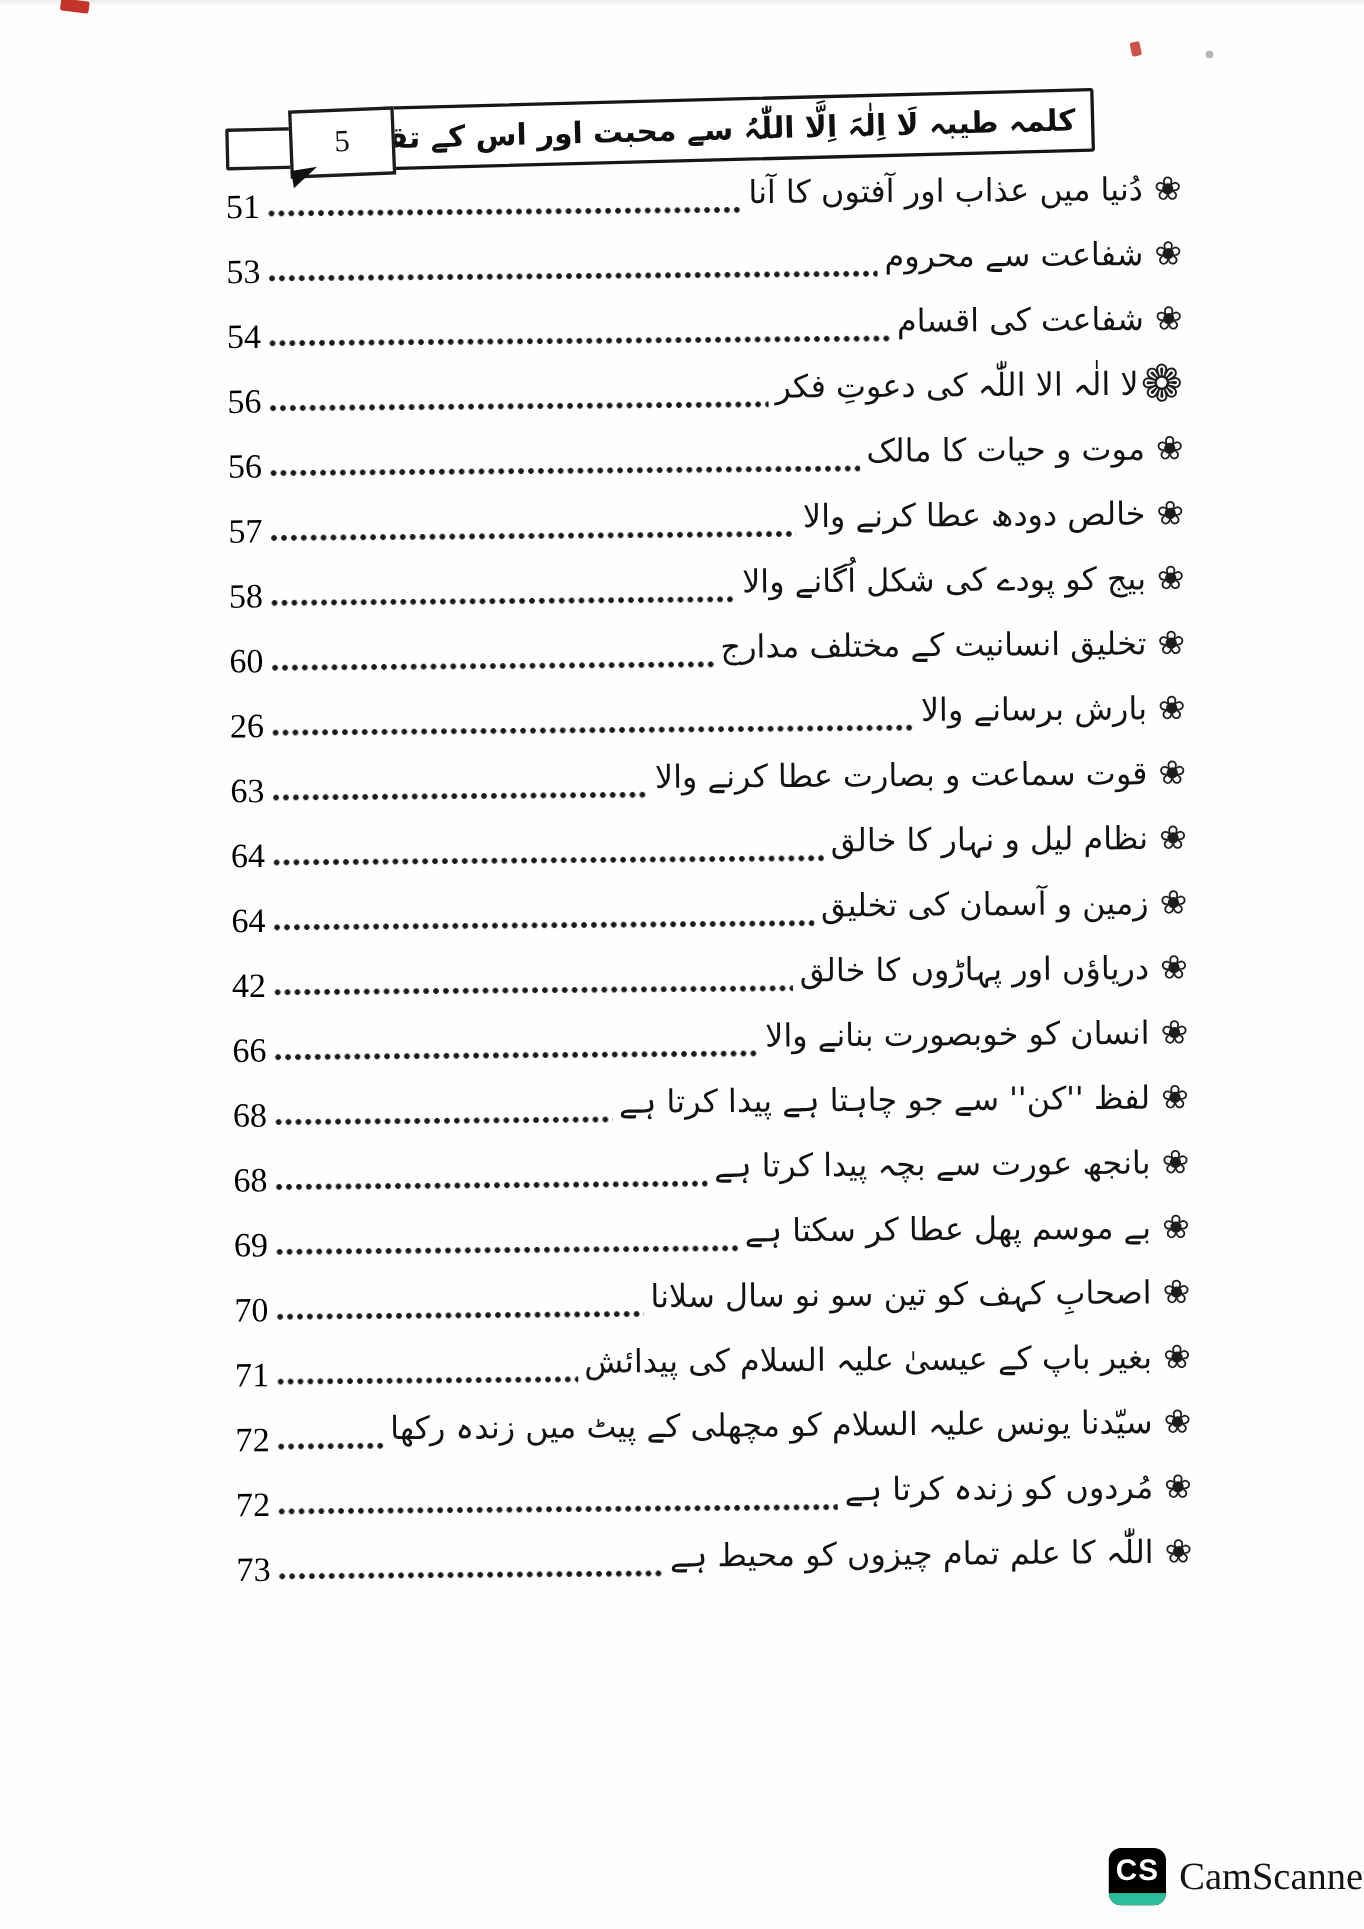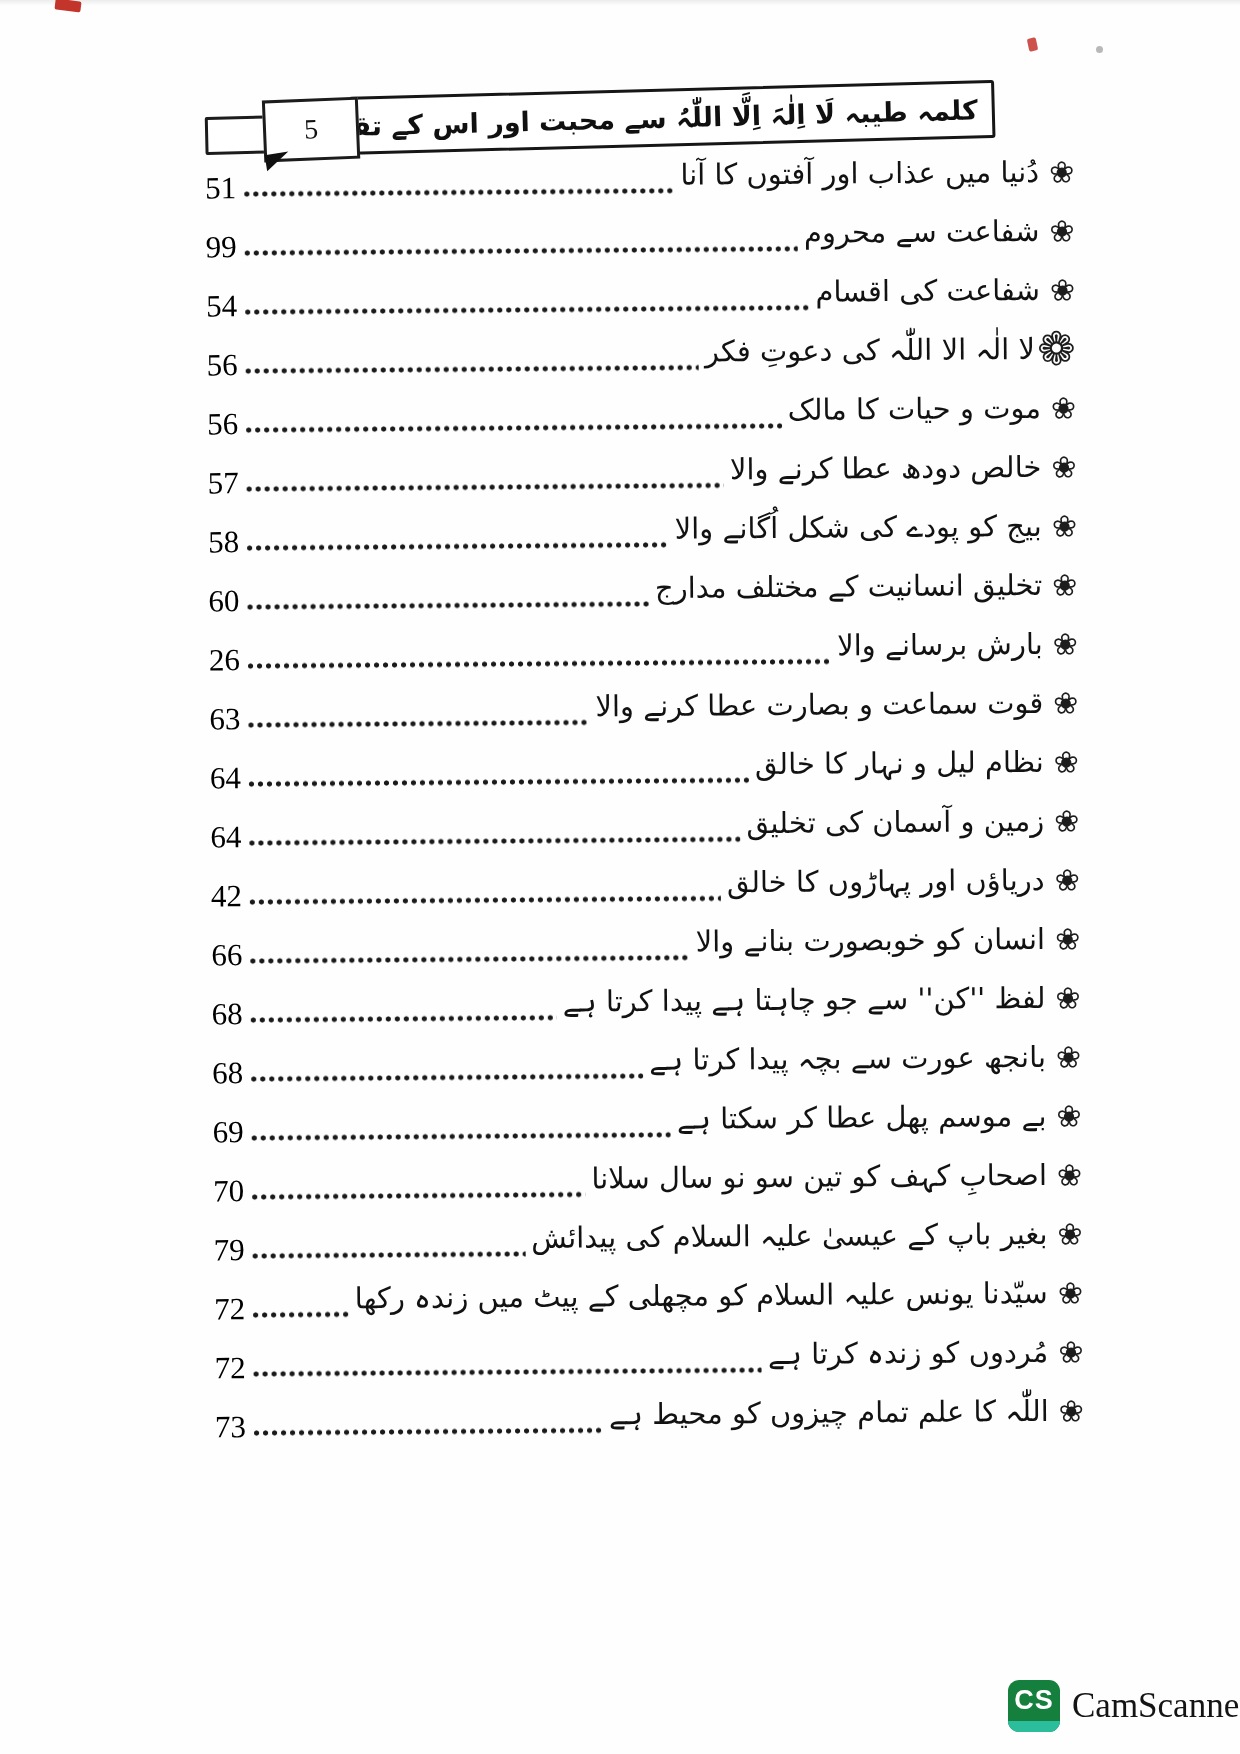--- a/index.html
+++ b/index.html
@@ -136,21 +136,21 @@
       <span class="bullet">❀</span>
       <span class="toc-title">دُنیا میں عذاب اور آفتوں کا آنا</span>
       <span class="leader"></span>
       <span class="toc-page">51</span>
     </div>
 
     <div class="toc-row">
       <span class="bullet">❀</span>
       <span class="toc-title">شفاعت سے محروم</span>
       <span class="leader"></span>
-      <span class="toc-page">99</span>
+      <span class="toc-page">53</span>
     </div>
 
     <div class="toc-row">
       <span class="bullet">❀</span>
       <span class="toc-title">شفاعت کی اقسام</span>
       <span class="leader"></span>
       <span class="toc-page">54</span>
     </div>
 
     <div class="toc-row big">
@@ -255,21 +255,21 @@
       <span class="bullet">❀</span>
       <span class="toc-title">اصحابِ کہف کو تین سو نو سال سلانا</span>
       <span class="leader"></span>
       <span class="toc-page">70</span>
     </div>
 
     <div class="toc-row">
       <span class="bullet">❀</span>
       <span class="toc-title">بغیر باپ کے عیسیٰ علیہ السلام کی پیدائش</span>
       <span class="leader"></span>
-      <span class="toc-page">79</span>
+      <span class="toc-page">71</span>
     </div>
 
     <div class="toc-row">
       <span class="bullet">❀</span>
       <span class="toc-title">سیّدنا یونس علیہ السلام کو مچھلی کے پیٹ میں زندہ رکھا</span>
       <span class="leader"></span>
       <span class="toc-page">72</span>
     </div>
 
     <div class="toc-row">
@@ -281,20 +281,20 @@
 
     <div class="toc-row">
       <span class="bullet">❀</span>
       <span class="toc-title">اللّٰہ کا علم تمام چیزوں کو محیط ہے</span>
       <span class="leader"></span>
       <span class="toc-page">73</span>
     </div>
   </div>
 
   <div class="camscanner">
-    <div class="cs-icon" style="background: #15803d;">
+    <div class="cs-icon" style="background: #000000;">
       <div class="cs-top">CS</div>
       <div class="cs-strip" style="background: rgb(43, 189, 156);"></div>
     </div>
     <span class="cs-label">CamScanner</span>
   </div>
 
 </div>
 
 </body></html>

